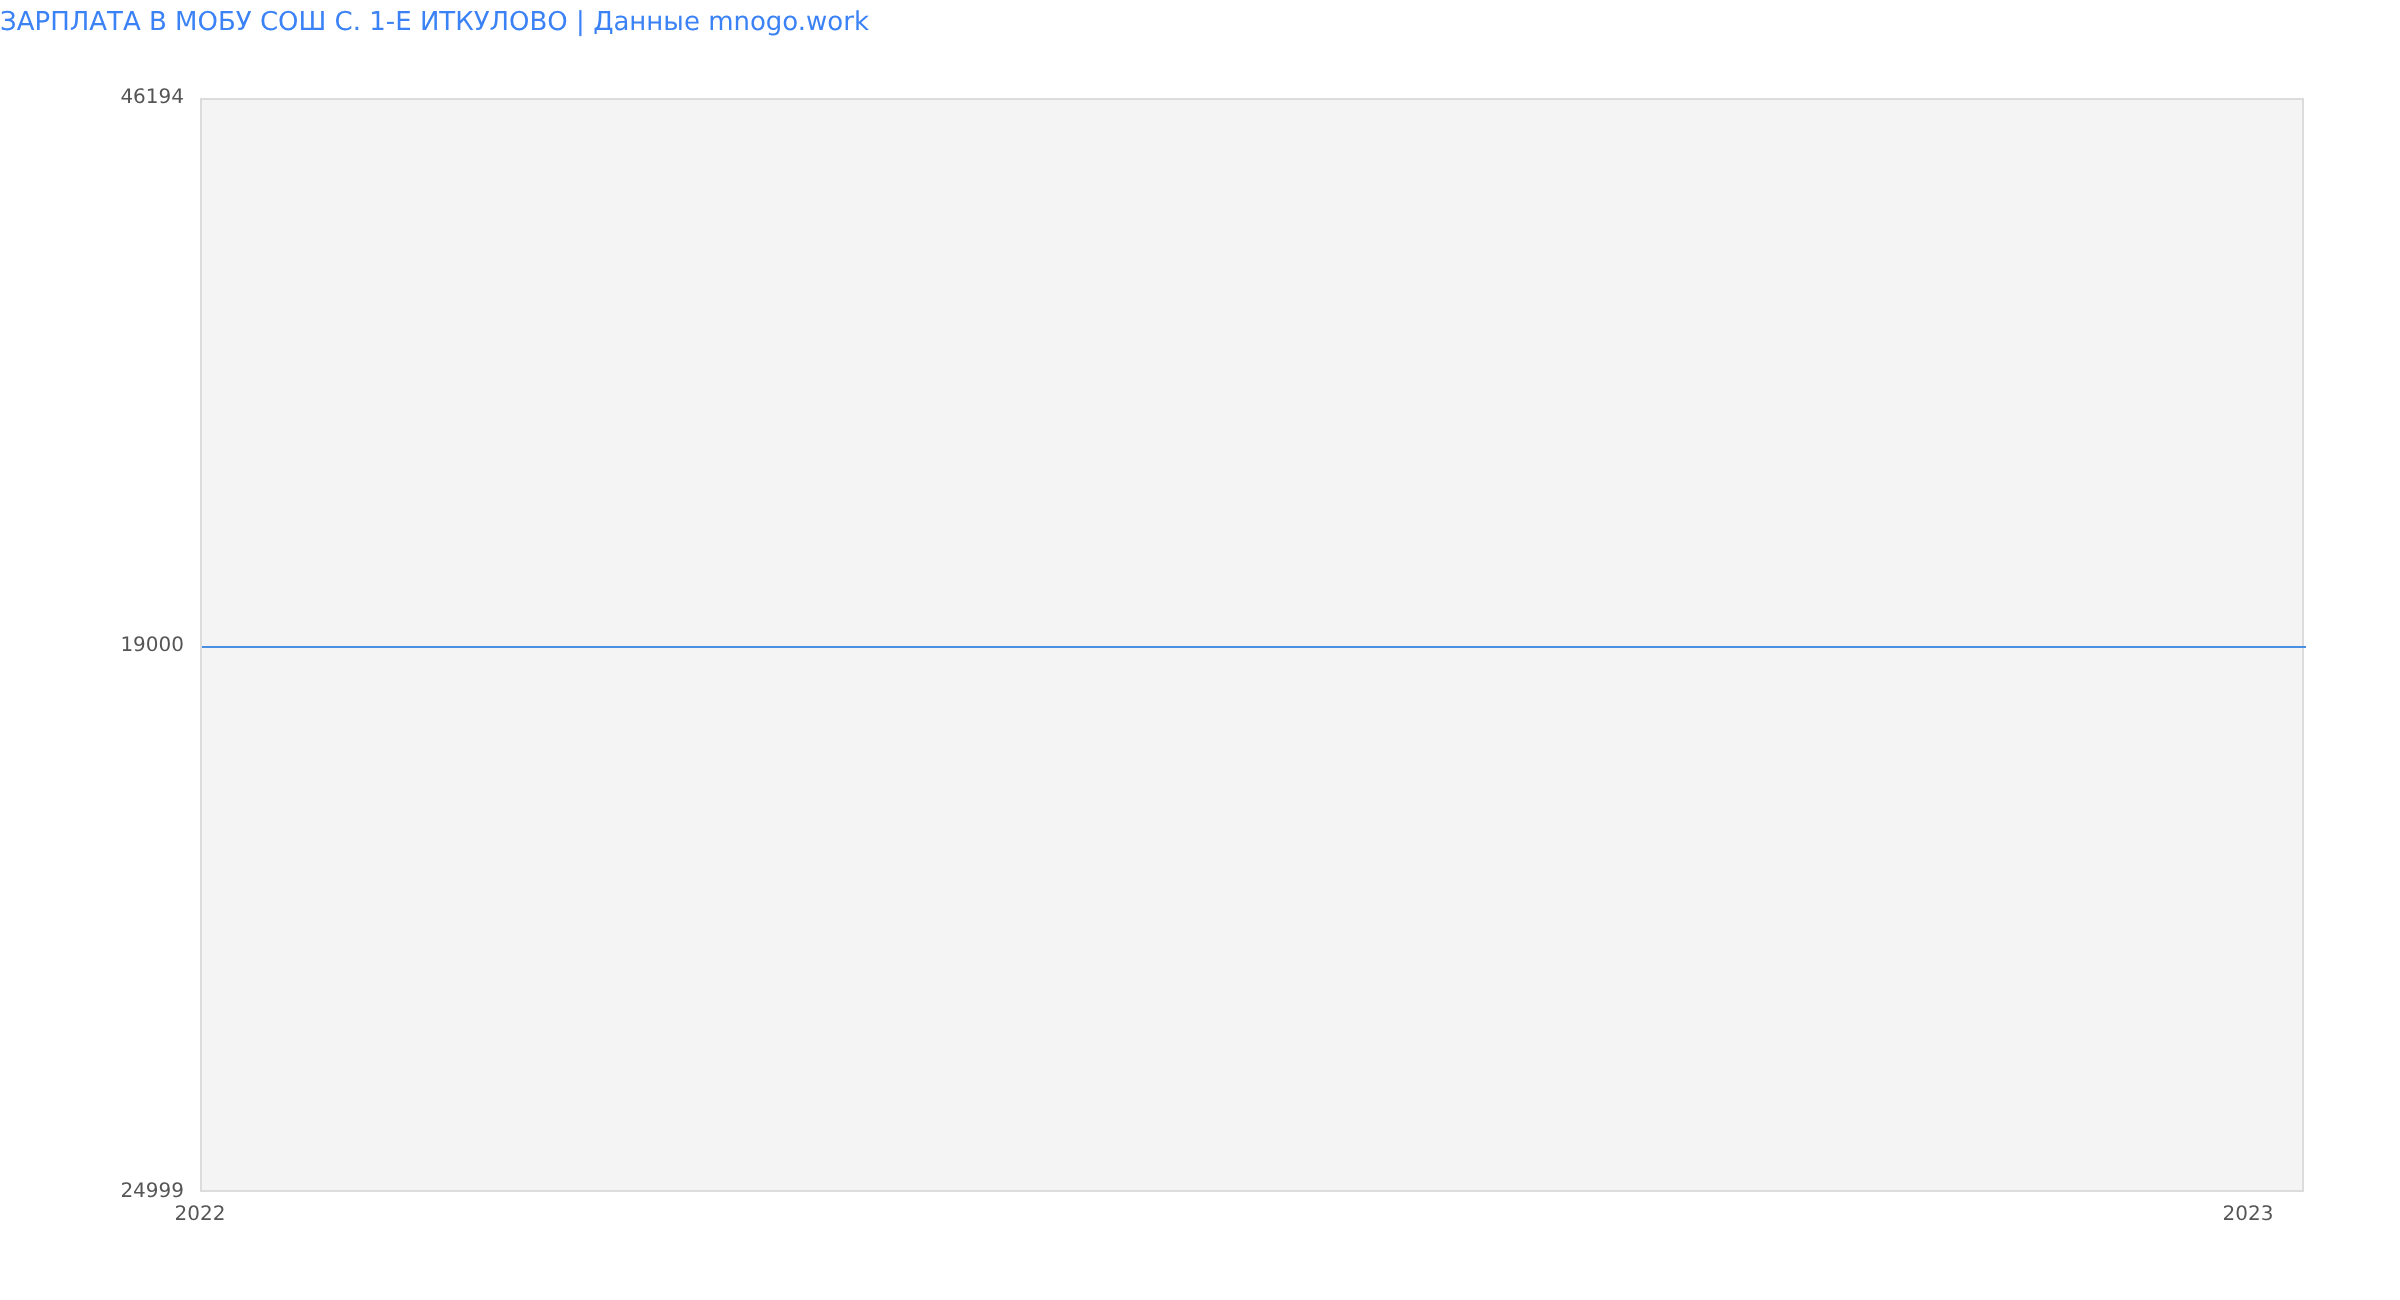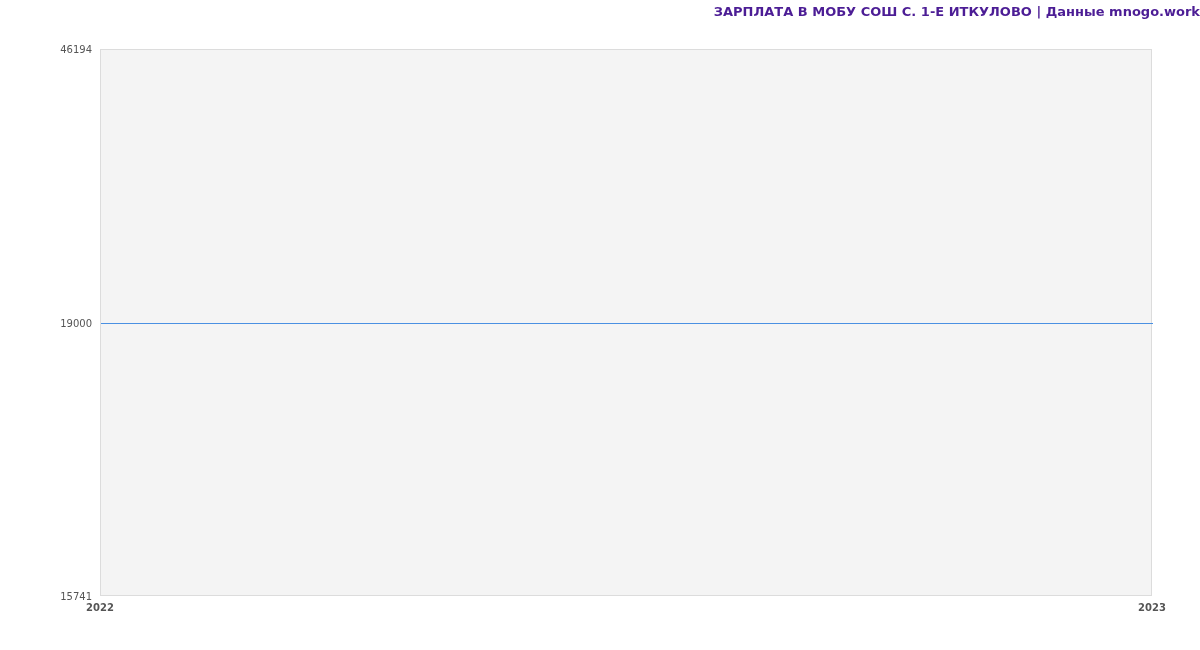--- a/index.html
+++ b/index.html
@@ -10,24 +10,24 @@
     background: #ffffff;
     font-family: "DejaVu Sans", "Helvetica Neue", Arial, sans-serif;
     color: #333;
     overflow: hidden;
   }
   .title {
     position: absolute;
     top: 4px;
     left: 0;
     width: 1200px;
-    text-align: right;
+    text-align: left;
     font-size: 13px;
-    font-weight: 700;
-    color: #4c1d95;
+    font-weight: 400;
+    color: #3b82f6;
   }
   .plot-area {
     position: absolute;
     background: #f4f4f4;
     border: 1px solid #dcdcdc;
     box-sizing: border-box;
   }
   .gridline {
     position: absolute;
     background: #ffffff;
@@ -43,31 +43,30 @@
     color: #555;
     text-align: right;
     transform: translateY(-50%);
   }
   .xtick {
     position: absolute;
     font-size: 10px;
     color: #555;
     text-align: right;
     transform: translateX(-50%);
-    font-weight: bold;
   }
 </style>
 </head>
 <body>
 
 <div class="title">ЗАРПЛАТА В МОБУ СОШ С. 1-Е ИТКУЛОВО | Данные mnogo.work</div>
 
 <div class="plot-area" id="plot" style="left: 100px; top: 49px; width: 1052px; height: 547px;">
   <div class="gridline" id="grid-mid" style="left: 0px; top: 273px; width: 1052px; height: 1px;"></div>
   <div class="data-line" id="series-line" style="left: 0px; top: 272.75px; width: 1052px;"></div>
 </div>
 
-<div class="ytick" id="yt0" style="left: 52px; width: 40px; top: 596px;">15741</div>
+<div class="ytick" id="yt0" style="left: 52px; width: 40px; top: 596px;">24999</div>
 <div class="ytick" id="yt1" style="left: 52px; width: 40px; top: 322.5px;">19000</div>
 <div class="ytick" id="yt2" style="left: 52px; width: 40px; top: 49px;">46194</div>
 
 <div class="xtick" id="xt0" style="left: 100px; top: 602px;">2022</div>
-<div class="xtick" id="xt1" style="left: 1152px; top: 602px;">2023</div>
+<div class="xtick" id="xt1" style="left: 1124px; top: 602px;">2023</div>
 
 </body></html>

